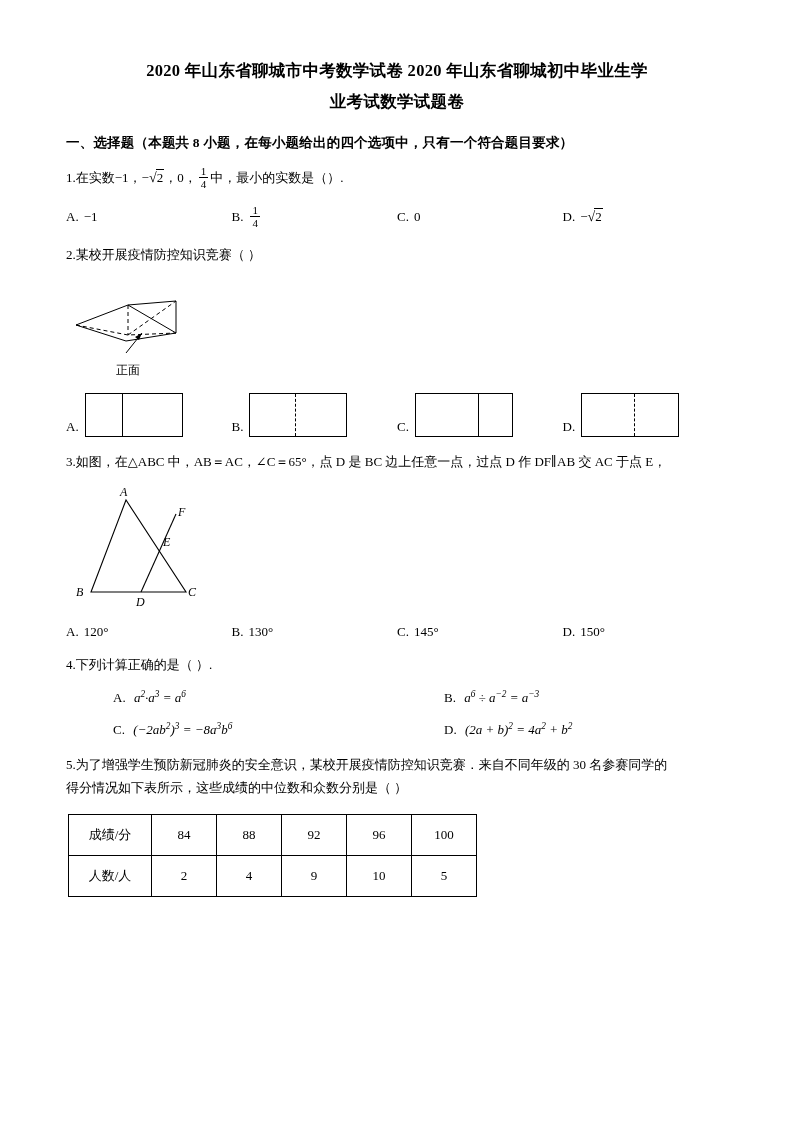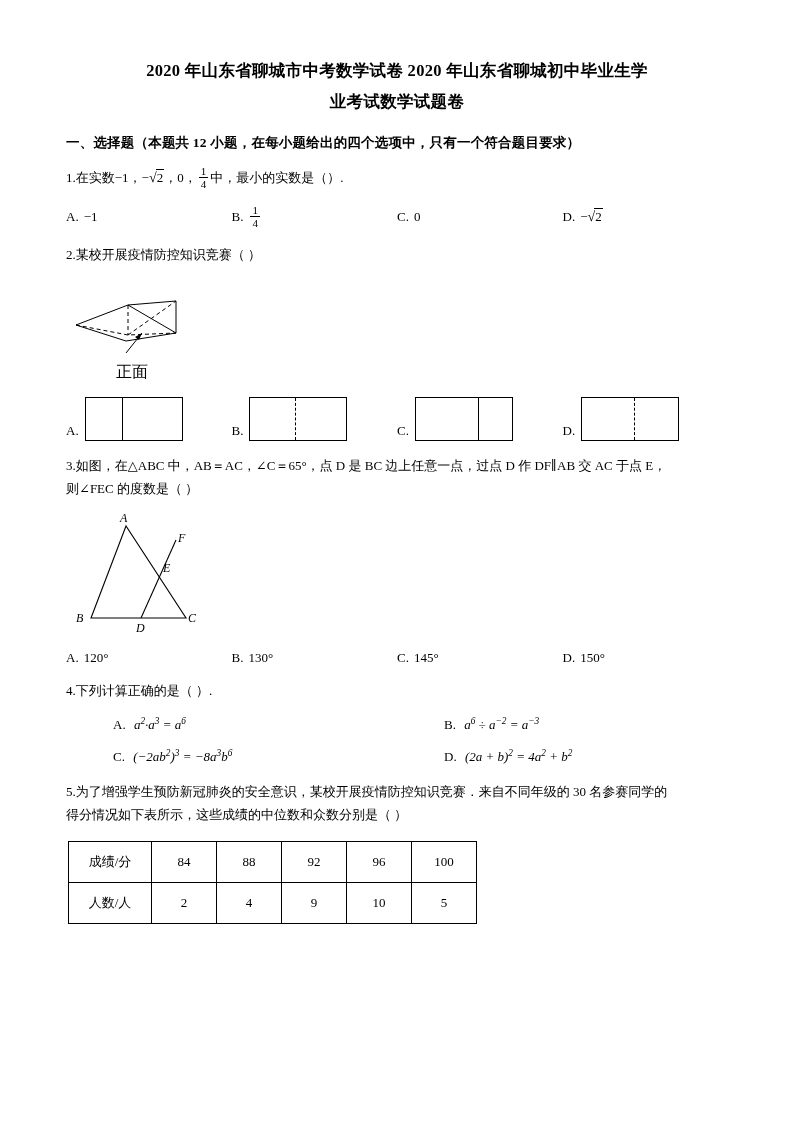--- a/index.html
+++ b/index.html
@@ -136,21 +136,21 @@
 <body>
 
 <div class="page">
   <div class="content">
 
     <div class="doc-title">
       <div>2020 年山东省聊城市中考数学试卷 2020 年山东省聊城初中毕业生学</div>
       <div>业考试数学试题卷</div>
     </div>
 
-    <div class="section-heading">一、选择题（本题共 12 小题，在每小题给出的四个选项中，只有一个符合题目要求）</div>
+    <div class="section-heading">一、选择题（本题共 8 小题，在每小题给出的四个选项中，只有一个符合题目要求）</div>
 
     <div class="q">
       <span>1.</span><span>在实数</span><span>−1</span><span>，</span><span class="sqrt">−<span class="rad">√</span><span class="rand">2</span></span><span>，0，</span><span class="frac"><span class="num">1</span><span class="den">4</span></span><span>中，最小的实数是（</span><span>）.</span>
     </div>
 
     <div class="opts">
       <div>
         <span class="opt-label">A.</span>
         <span>−1</span>
       </div>
@@ -178,21 +178,21 @@
     <div class="fig">
       <svg width="200" height="85" viewBox="0 0 200 85">
         <polygon points="10,48 62,28 110,24 110,56 60,64" fill="none" stroke="#000" stroke-width="1"></polygon>
         <polyline points="62,28 62,58" fill="none" stroke="#000" stroke-width="1" stroke-dasharray="4,3"></polyline>
         <polyline points="10,48 62,58 110,56" fill="none" stroke="#000" stroke-width="1" stroke-dasharray="4,3"></polyline>
         <polyline points="62,28 110,56" fill="none" stroke="#000" stroke-width="1"></polyline>
         <polyline points="62,58 110,24" fill="none" stroke="#000" stroke-width="1" stroke-dasharray="4,3"></polyline>
         <line x1="60" y1="76" x2="76" y2="56" stroke="#000" stroke-width="1"></line>
         <polygon points="76,56 69,60 73,63" fill="#000"></polygon>
       </svg>
-      <div style="margin-left:50px;margin-top:-4px;font-size:16px;">正面</div>
+      <div style="margin-left:50px;margin-top:-4px;font-size:12px;">正面</div>
     </div>
 
     <div class="shape-row">
       <div class="shape-cell">
         <span class="lbl">A.</span>
         <div class="rect-box">
           <div class="vline-solid" style="left:36px;"></div>
         </div>
       </div>
       <div class="shape-cell">
@@ -211,21 +211,20 @@
         <span class="lbl">D.</span>
         <div class="rect-box">
           <div class="vline-dash" style="left:52px;"></div>
         </div>
       </div>
     </div>
 
     <div class="q">
       <span>3.</span><span>如图，在△ABC 中，AB＝AC，∠C＝65°，点 D 是 BC 边上任意一点，过点 D 作 DF∥AB 交 AC 于点 E，</span>
     </div>
-    <div class="q-line2">则∠FEC 的度数是（      ）</div>
 
     <div class="fig">
       <svg width="230" height="130" viewBox="0 0 230 130">
         <polygon points="60,16 25,108 120,108" fill="none" stroke="#000" stroke-width="1.1"></polygon>
         <line x1="75" y1="108" x2="110" y2="30" stroke="#000" stroke-width="1.1"></line>
         <text x="54" y="12" font-size="12" font-style="italic" font-family="Liberation Serif, serif">A</text>
         <text x="112" y="32" font-size="12" font-style="italic" font-family="Liberation Serif, serif">F</text>
         <text x="97" y="62" font-size="12" font-style="italic" font-family="Liberation Serif, serif">E</text>
         <text x="10" y="112" font-size="12" font-style="italic" font-family="Liberation Serif, serif">B</text>
         <text x="70" y="122" font-size="12" font-style="italic" font-family="Liberation Serif, serif">D</text>

